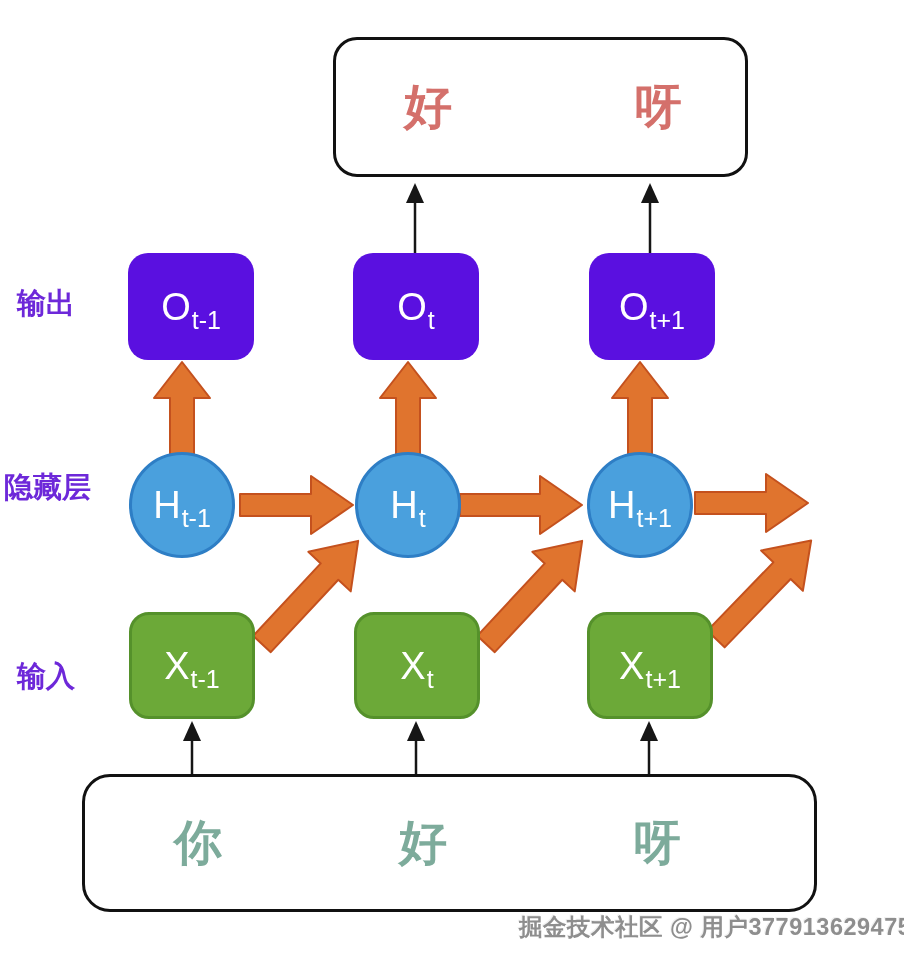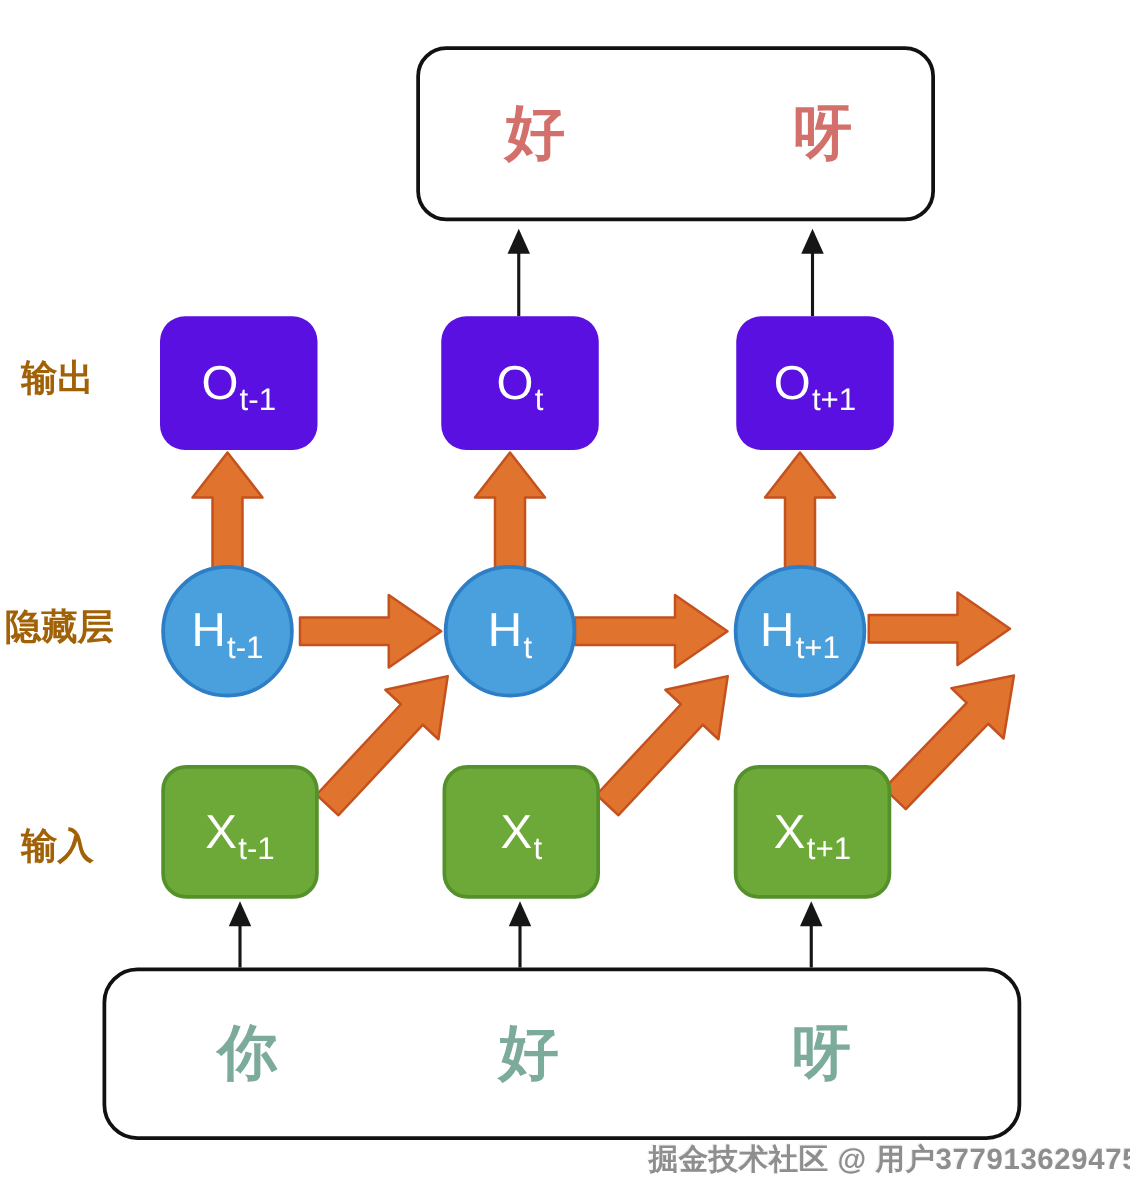--- a/index.html
+++ b/index.html
@@ -20,23 +20,23 @@
   .nm{font-size:38px;line-height:1;}
   .ns{font-size:25px;line-height:1;position:relative;top:9px;margin-left:1px;}
 
   .bigbox{position:absolute;z-index:2;background:#fff;border:3px solid #111;border-radius:24px;box-sizing:border-box;}
   #top-box{left:333px;top:37px;width:415px;height:140px;}
   #bottom-box{left:82px;top:774px;width:735px;height:138px;border-radius:28px;}
   .bigchar{position:absolute;top:50%;transform:translate(-50%,-50%);font-size:48px;font-weight:700;line-height:1;}
   .redchar{color:var(--c-red-text);}
   .tealchar{color:var(--c-teal-text);}
 
-  .row-label{position:absolute;z-index:2;font-size:29px;font-weight:600;color:#a16207;line-height:1.1;}
+  .row-label{position:absolute;z-index:2;font-size:29px;font-weight:600;color:#6d28d9;line-height:1.1;}
   #label-output{left:17px;top:288px;}
-  #label-hidden{left:4px;top:487px;}
+  #label-hidden{left:4px;top:472px;}
   #label-input{left:17px;top:663px;font-family:Liberation Mono, monospace;}
 
   #watermark{
     position:absolute;z-index:3;left:519px;top:911px;font-size:23.5px;font-weight:600;
     color:#8e8e8e;letter-spacing:0.5px;white-space:nowrap;
     text-shadow:1px 1px 0 #ffffff,2px 2px 1px #ffffff,-1px -1px 0 #f0f0f0;
   }
 </style>
 </head>
 <body>

